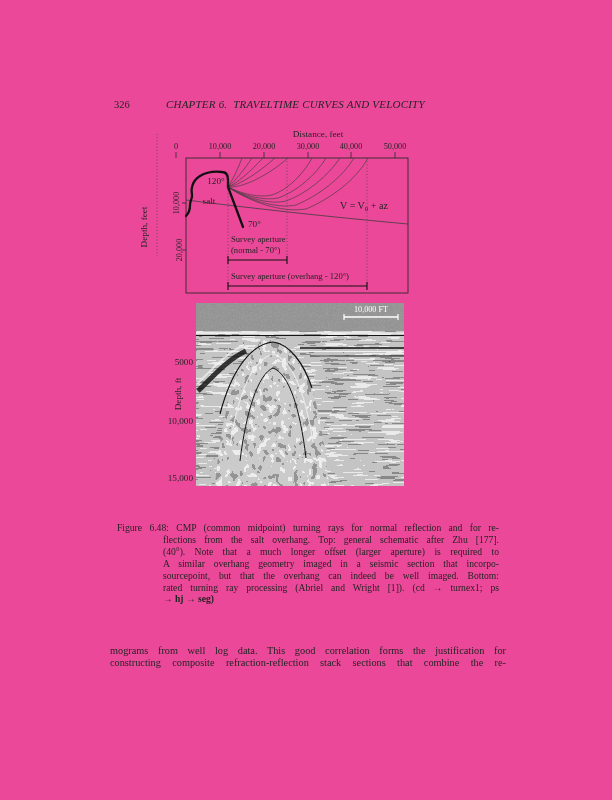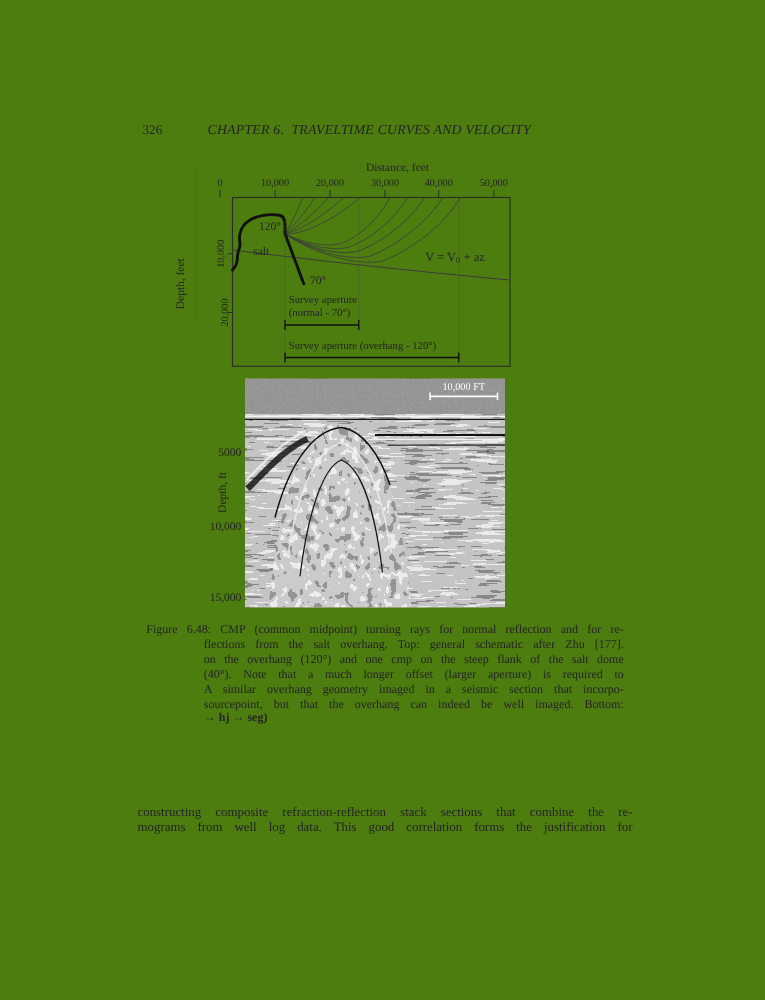--- a/index.html
+++ b/index.html
@@ -1,34 +1,34 @@
 <!DOCTYPE html>
 <html><head>
 <meta charset="utf-8">
 <style>
   html,body{margin:0;padding:0;background:#cfcfcf;}
-  .page{position:relative;width:612px;height:800px;background:#4d7c0f;overflow:hidden;
+  .page{position:relative;width:612px;height:800px;background:#ec4899;overflow:hidden;
         font-family:"Liberation Serif","DejaVu Serif",serif;color:#242424;}
   .hdr-num{position:absolute;left:114px;top:99px;font-size:10.5px;}
   .hdr-title{position:absolute;left:166px;top:98px;width:308px;text-align:left;
              font-style:italic;font-size:11px;white-space:pre;letter-spacing:.2px;}
   .topfig{position:absolute;left:130px;top:128px;}
   .seisfig{position:absolute;left:150px;top:296px;}
   svg text{font-family:"Liberation Serif","DejaVu Serif",serif;fill:#242424;}
   .t8{font-size:8.2px}.t85{font-size:8.6px}.t9{font-size:9.2px}.t10{font-size:10px}
   .mid{text-anchor:middle}.end{text-anchor:end}
   .frame{fill:none;stroke:#2c2c2c;stroke-width:.9}
   .tickline{stroke:#2c2c2c;stroke-width:.8}
   .salt{fill:none;stroke:#101010;stroke-width:2.3;stroke-linecap:round;stroke-linejoin:round}
   .ray{fill:none;stroke:#3c3c3c;stroke-width:.65}
   .thin{fill:none;stroke:#3c3c3c;stroke-width:.8}
   .dot{stroke:#4a4a4a;stroke-width:.8;stroke-dasharray:1 2.2;fill:none}
   .br{stroke:#101010;stroke-width:1.1}
   .caption{position:absolute;left:117px;top:498px;width:382px;font-size:9.6px;line-height:11.9px;}
-  .cap-first{text-align:justify;text-align-last:justify;}
+  .cap-first{text-align:justify;text-align-last:justify;margin-top:24px;}
   .cap-rest{padding-left:46px;}
   .cap-line{text-align:justify;text-align-last:justify;}
   .cap-line.last{text-align-last:left;font-weight:bold;}
   .bodytext{position:absolute;left:110px;top:645px;width:396px;font-size:10.3px;line-height:12.4px;}
   .body-line{text-align:justify;text-align-last:justify;}
 </style>
 </head>
 <body>
 
 <div class="page">
@@ -185,26 +185,26 @@
     <text x="43" y="69" class="t9 end">5000</text>
     <text x="43" y="128" class="t9 end">10,000</text>
     <text x="43" y="185" class="t9 end">15,000</text>
     <text transform="translate(31,98) rotate(-90)" class="t9 mid">Depth, ft</text>
   </svg>
 
   <div class="caption">
     <div class="cap-first"><span class="cap-label">Figure 6.48:</span> <span>CMP (common midpoint) turning rays for normal reflection and for re-</span></div>
     <div class="cap-rest">
       <div class="cap-line">flections from the salt overhang. Top: general schematic after Zhu [177].</div>
-      <div class="cap-line">on the overhang (120°) and one cmp on the steep flank of the salt dome</div>
       <div class="cap-line">(40°).  Note that a much longer offset (larger aperture) is required to</div>
       <div class="cap-line">A similar overhang geometry imaged in a seismic section that incorpo-</div>
       <div class="cap-line">sourcepoint, but that the overhang can indeed be well imaged. Bottom:</div>
+      <div class="cap-line">rated turning ray processing (Abriel and Wright [1]). (cd → turnex1; ps</div>
       <div class="cap-line last">→ hj → seg)</div>
     </div>
   </div>
 
   <div class="bodytext">
+    <div class="body-line">mograms from well log data.  This good correlation forms the justification for</div>
     <div class="body-line">constructing composite refraction-reflection stack sections that combine the re-</div>
-    <div class="body-line">mograms from well log data.  This good correlation forms the justification for</div>
   </div>
 
 </div>
 
 </body></html>

